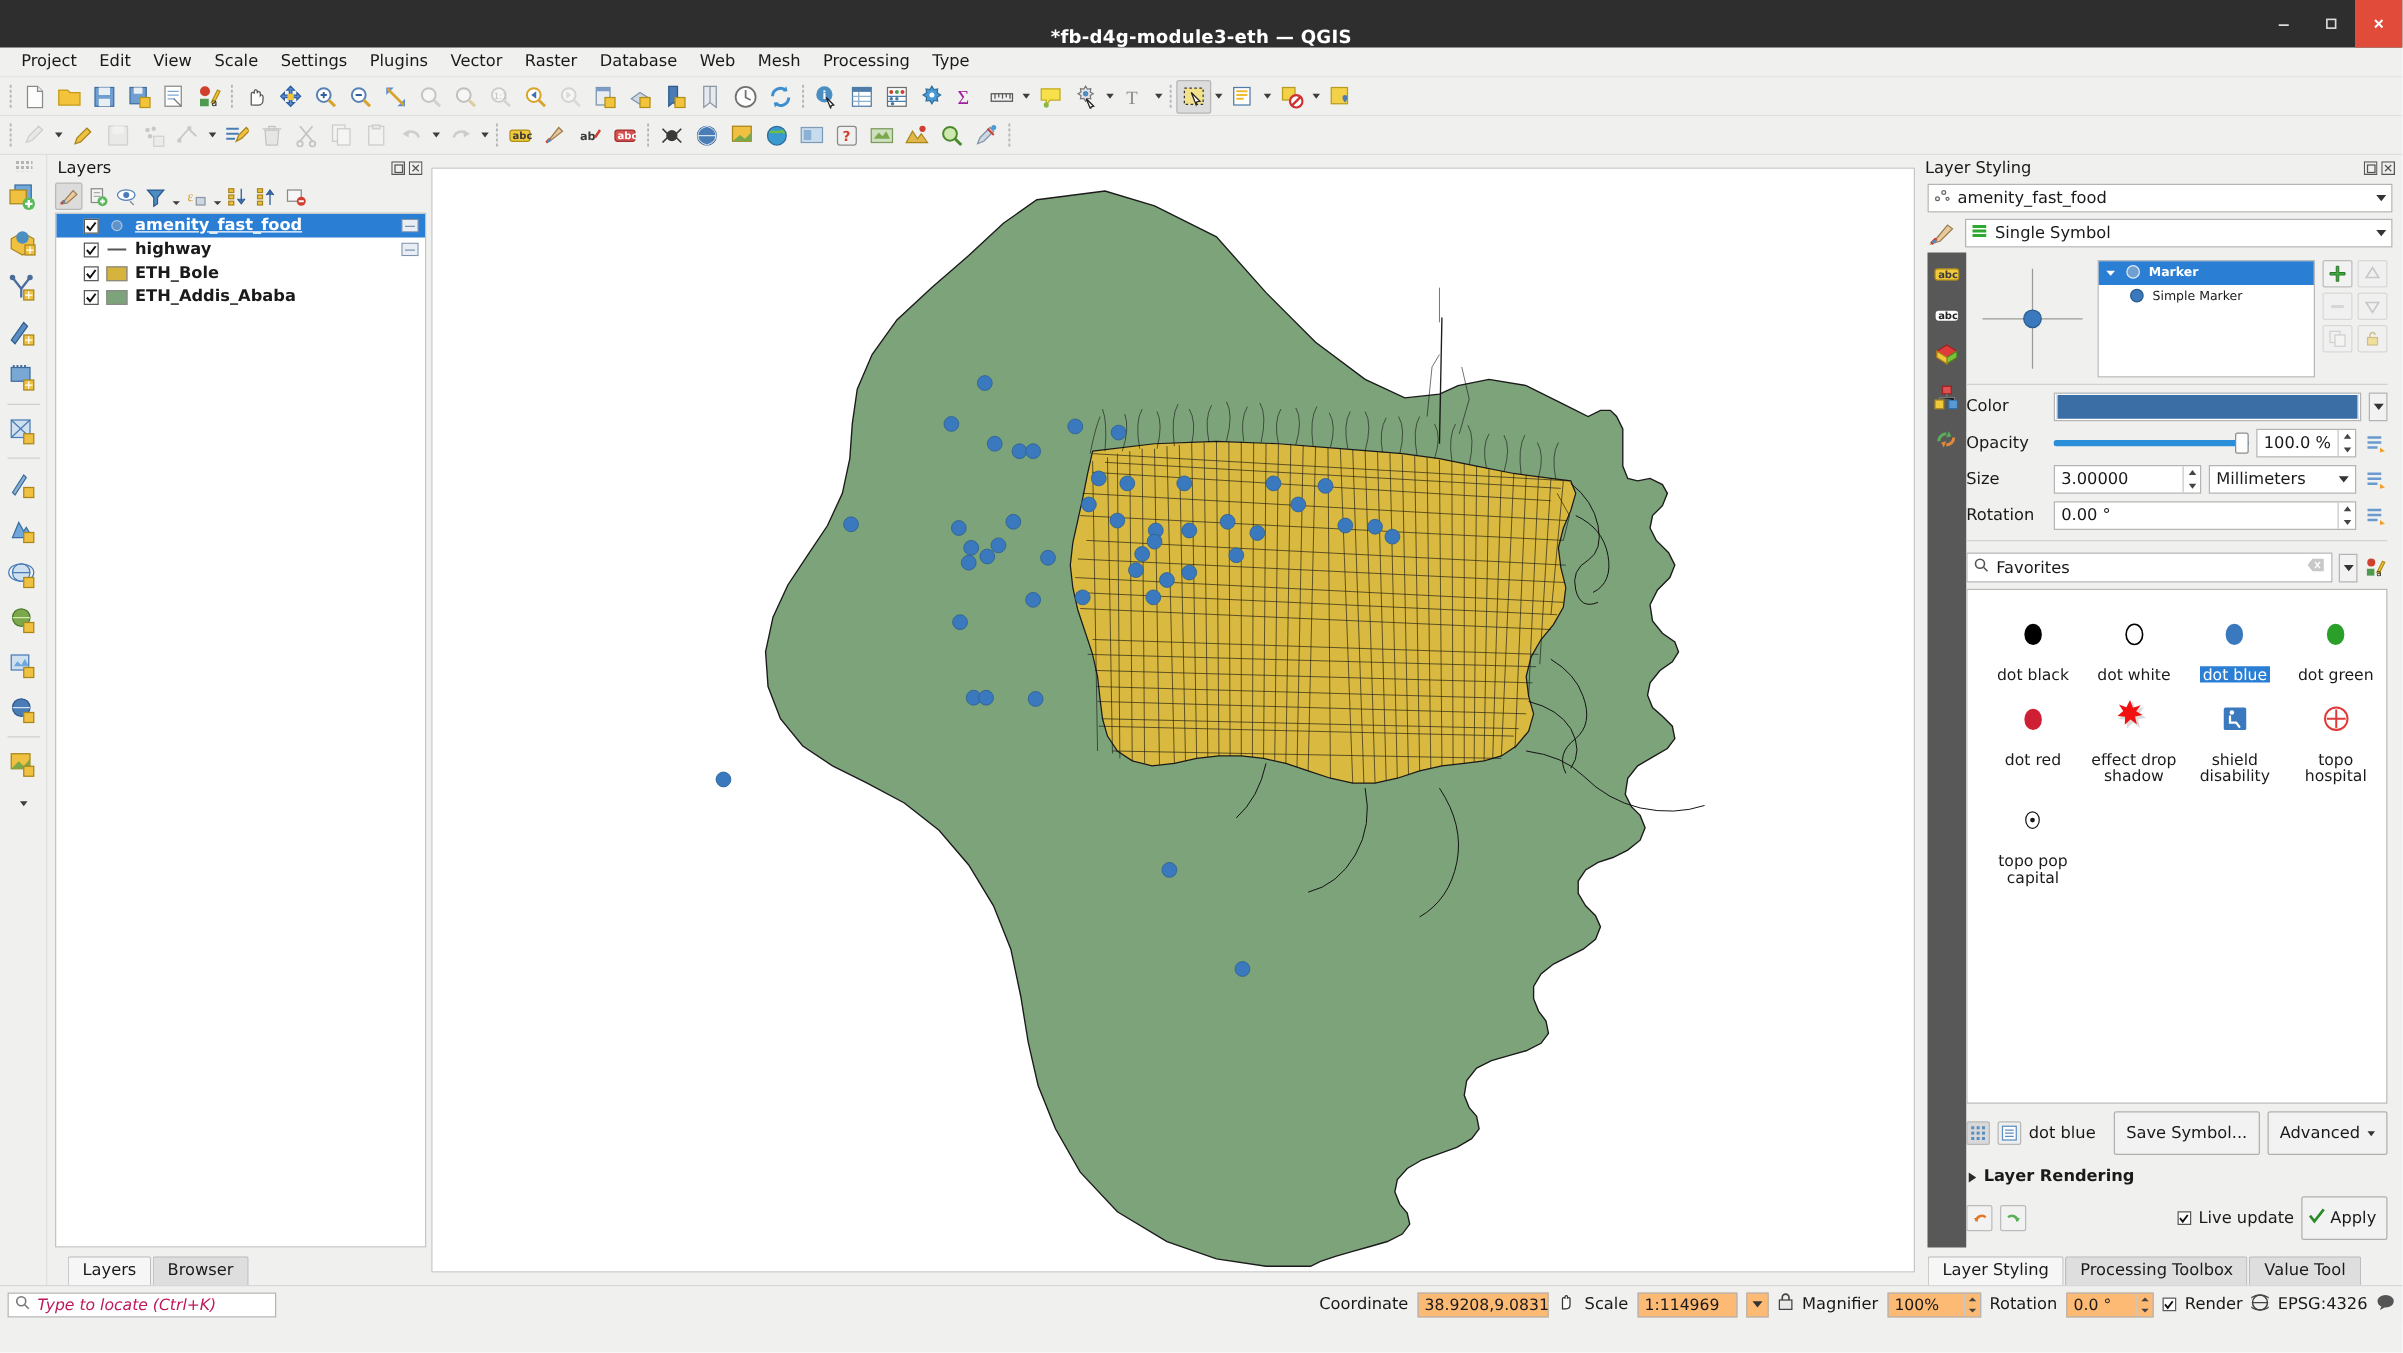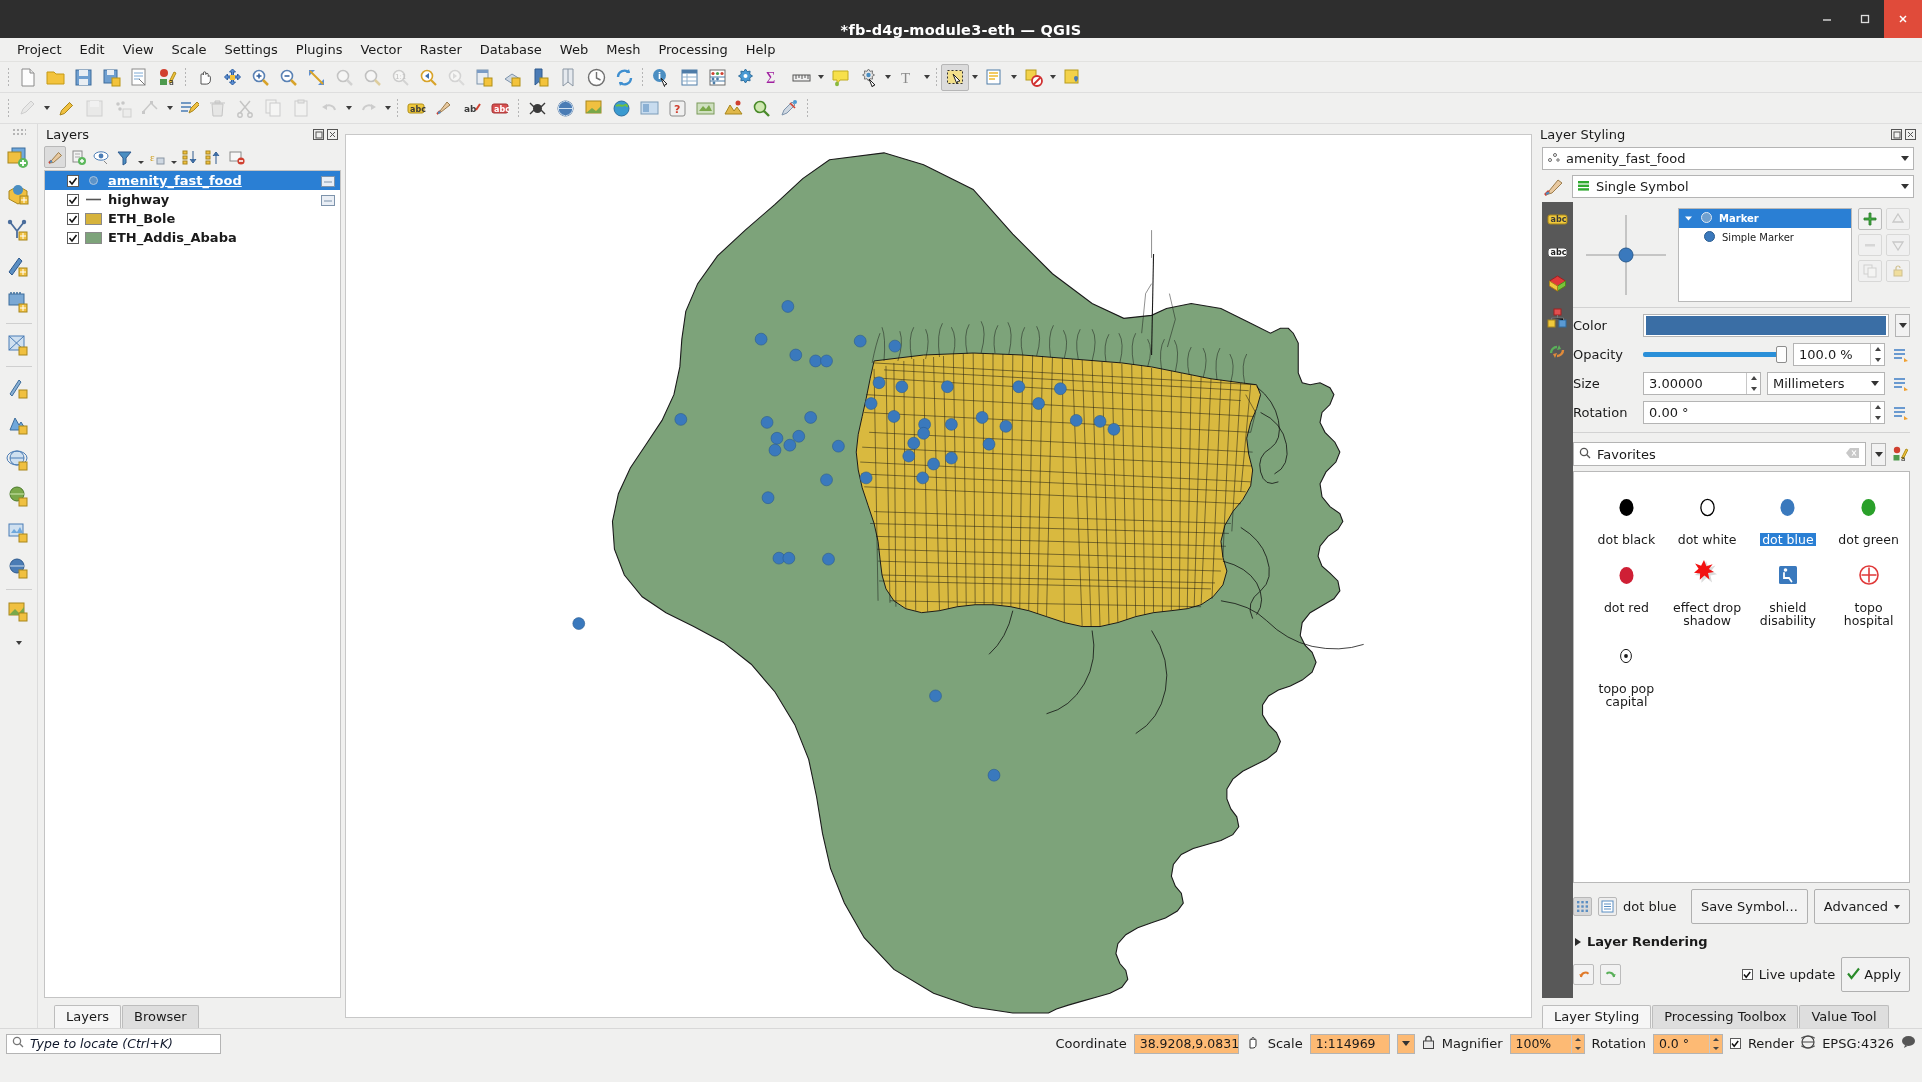--- a/index.html
+++ b/index.html
@@ -128,21 +128,21 @@
   .btn { height:35px; border:1px solid #b0b0b0; background:#f2f2f2; display:flex;align-items:center;justify-content:center;
          padding:0 9px; font-size:13px; border-radius:2px;}
   .lr-row { display:flex; align-items:center; gap:6px; padding:10px 4px 0 2px; font-weight:bold; font-size:13px;}
   .lr-tri { border-left:6px solid #2b2b2b; border-top:4.5px solid transparent;border-bottom:4.5px solid transparent;}
   .foot-row { display:flex; align-items:center; gap:6px; padding:8px 4px 6px 0;}
   .circ-btn { width:21px;height:21px;border:1px solid #bcbcbc;background:#f2f2f2;border-radius:2px;display:flex;align-items:center;justify-content:center;}
   .sp-tabs { height:30px; display:flex; align-items:flex-end; padding-left:8px; gap:1px;}
   
   #statusbar { height:30px; background:#f0f0ef; border-top:1px solid #d8d8d8; display:flex; align-items:center; padding:0 6px; gap:7px; font-size:13px;}
   #locator { width:215px; height:20px; border:1px solid #b4b4b4; background:#fff; display:flex;align-items:center;gap:6px;padding:0 5px;
-             font-style:italic; color:#0f172a; font-size:12.5px;}
+             font-style:italic; color:#be185d; font-size:12.5px;}
   .sb-field { height:20px;border:1px solid #b4b4b4;background:#fdba74;display:flex;align-items:center;padding:0 5px;font-size:12.5px;}
   .sb-spin { width:13px;border-left:1px solid #c8c8c8;height:18px;display:flex;flex-direction:column;}
   .sb-spin i{flex:1;display:flex;align-items:center;justify-content:center;}
   .sb-spin i.up::after{content:"";border-left:3px solid transparent;border-right:3px solid transparent;border-bottom:3.5px solid #444;}
   .sb-spin i.dn::after{content:"";border-left:3px solid transparent;border-right:3px solid transparent;border-top:3.5px solid #444;}
   .chk-sm{width:11px;height:11px;border:1px solid #5a5a5a;background:#fff;display:flex;align-items:center;justify-content:center;}
 </style>
 </head>
 <body>
 
@@ -174,21 +174,21 @@
   <div class="menu-item"><span>View</span></div>
   <div class="menu-item"><span>Scale</span></div>
   <div class="menu-item"><span>Settings</span></div>
   <div class="menu-item"><span>Plugins</span></div>
   <div class="menu-item"><span>Vector</span></div>
   <div class="menu-item"><span>Raster</span></div>
   <div class="menu-item"><span>Database</span></div>
   <div class="menu-item"><span>Web</span></div>
   <div class="menu-item"><span>Mesh</span></div>
   <div class="menu-item"><span>Processing</span></div>
-  <div class="menu-item"><span>Help</span></div>
+  <div class="menu-item"><span>Type</span></div>
 </div>
 
 <div class="toolbar">
   <div class="tb-sep"></div>
   <div class="tb-btn">
     <svg width="19" height="19">
         <path d="M4 1h8l4 4v13H4z" fill="#fdfdfd" stroke="#8a8a8a"></path>
         <path d="M12 1v4h4" fill="#e8e8e8" stroke="#8a8a8a"></path>
       </svg>
     </div>
@@ -1196,21 +1196,21 @@
           </div>
           <div class="dd-btn"></div>
         </div>
 
         <div class="prop-row">
           <span class="prop-label">Opacity</span>
           <div class="slider">
             <div class="track"></div>
             <div class="knob"></div>
           </div>
-          <div class="field" style="width:92px;justify-content:space-between;padding-right:0;align-items:center;">
+          <div class="field" style="width:80px;justify-content:space-between;padding-right:0;align-items:center;">
             <span>100.0 %</span>
             <span class="spin">
                 <i class="up"></i>
                 <i class="dn"></i>
               </span>
           </div>
           <div class="ovr-btn">
             <svg width="16" height="16">
                 <rect x="1" y="2" width="11" height="2" fill="#6a9ad0"></rect>
                 <rect x="1" y="6" width="11" height="2" fill="#6a9ad0"></rect>

